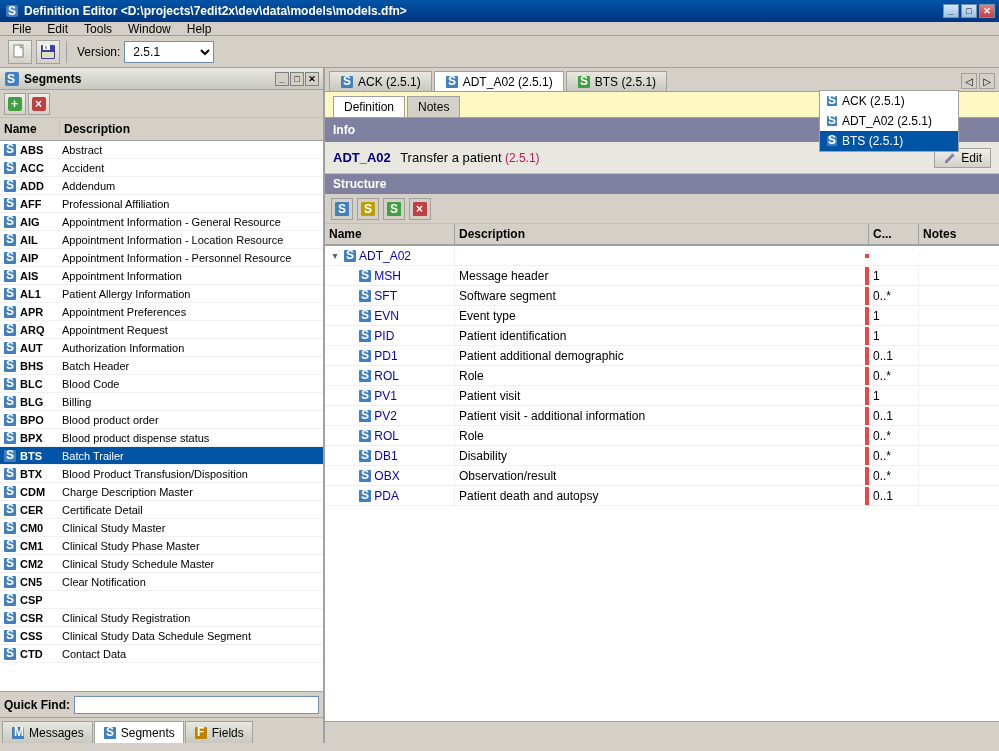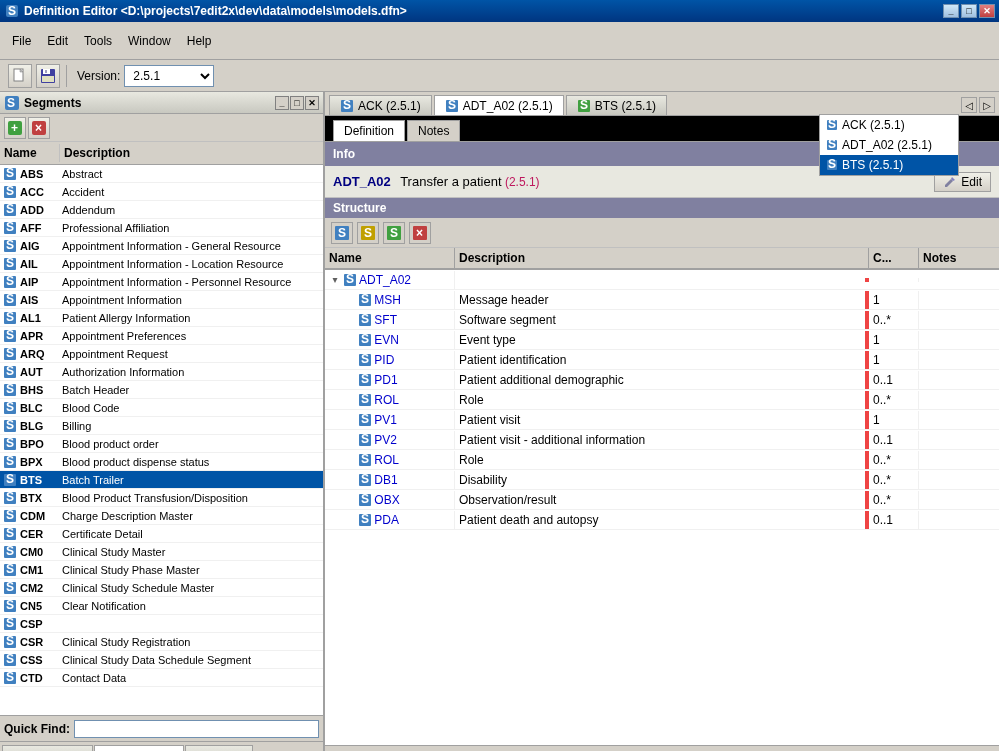--- a/index.html
+++ b/index.html
@@ -26,21 +26,21 @@
       background: linear-gradient(to bottom, #d0e8f8, #a0c0e0);
       color: #000;
       font-size: 9px;
       display: flex; align-items: center; justify-content: center;
       cursor: pointer;
     }
 
     
     .menu-bar {
       background: #d4d0c8;
-      height: 38px;
+      height: 14px;
       display: flex;
       align-items: center;
       padding: 0 4px;
       border-bottom: 1px solid #a0a0a0;
     }
     .menu-item {
       padding: 2px 8px;
       cursor: pointer;
       font-size: 12px;
     }
@@ -249,21 +249,21 @@
       cursor: pointer;
       gap: 4px;
       font-size: 11px;
     }
     .tab-dropdown-item.selected { background: #0054a6; color: white; }
 
     
     .content-tab-bar {
       display: flex;
       padding: 4px 8px 0;
-      background: #000000;
+      background: #fef9c3;
       border-bottom: 1px solid #a0a0a0;
     }
     .content-tab {
       padding: 3px 10px;
       border: 1px solid #a0a0a0;
       border-bottom: none;
       background: #d4d0c8;
       cursor: pointer;
       font-size: 11px;
       margin-right: 2px;

